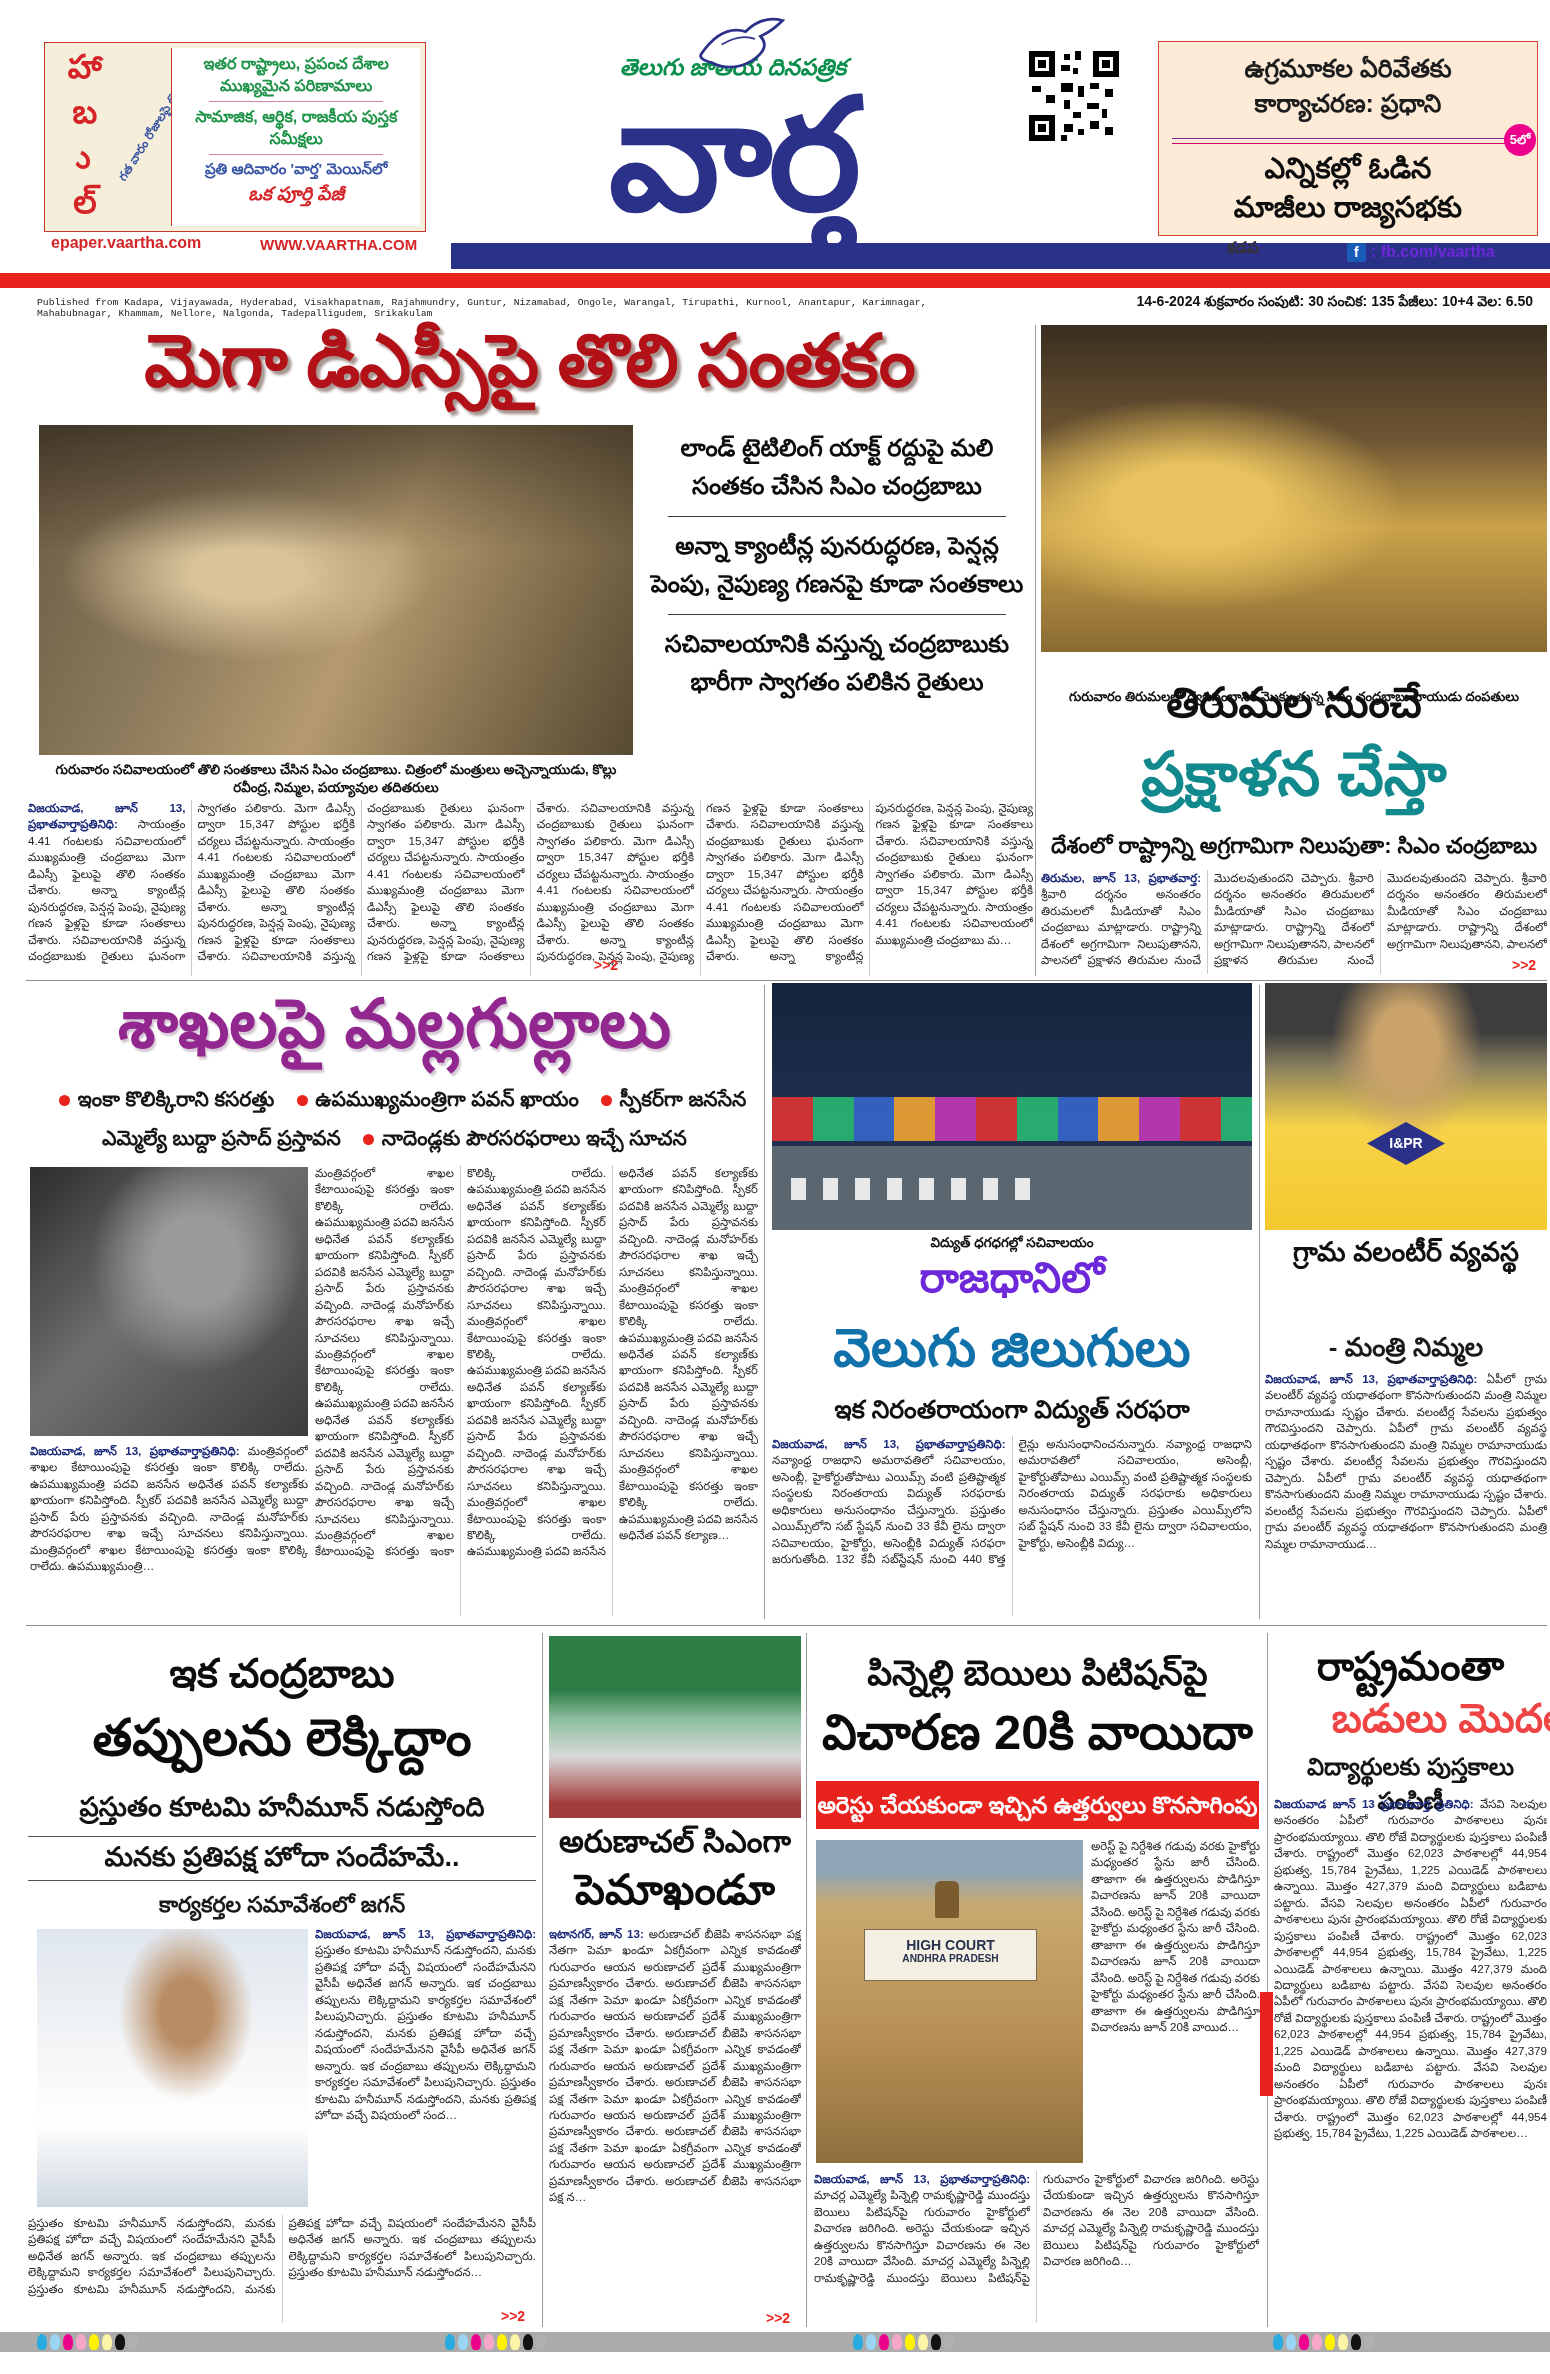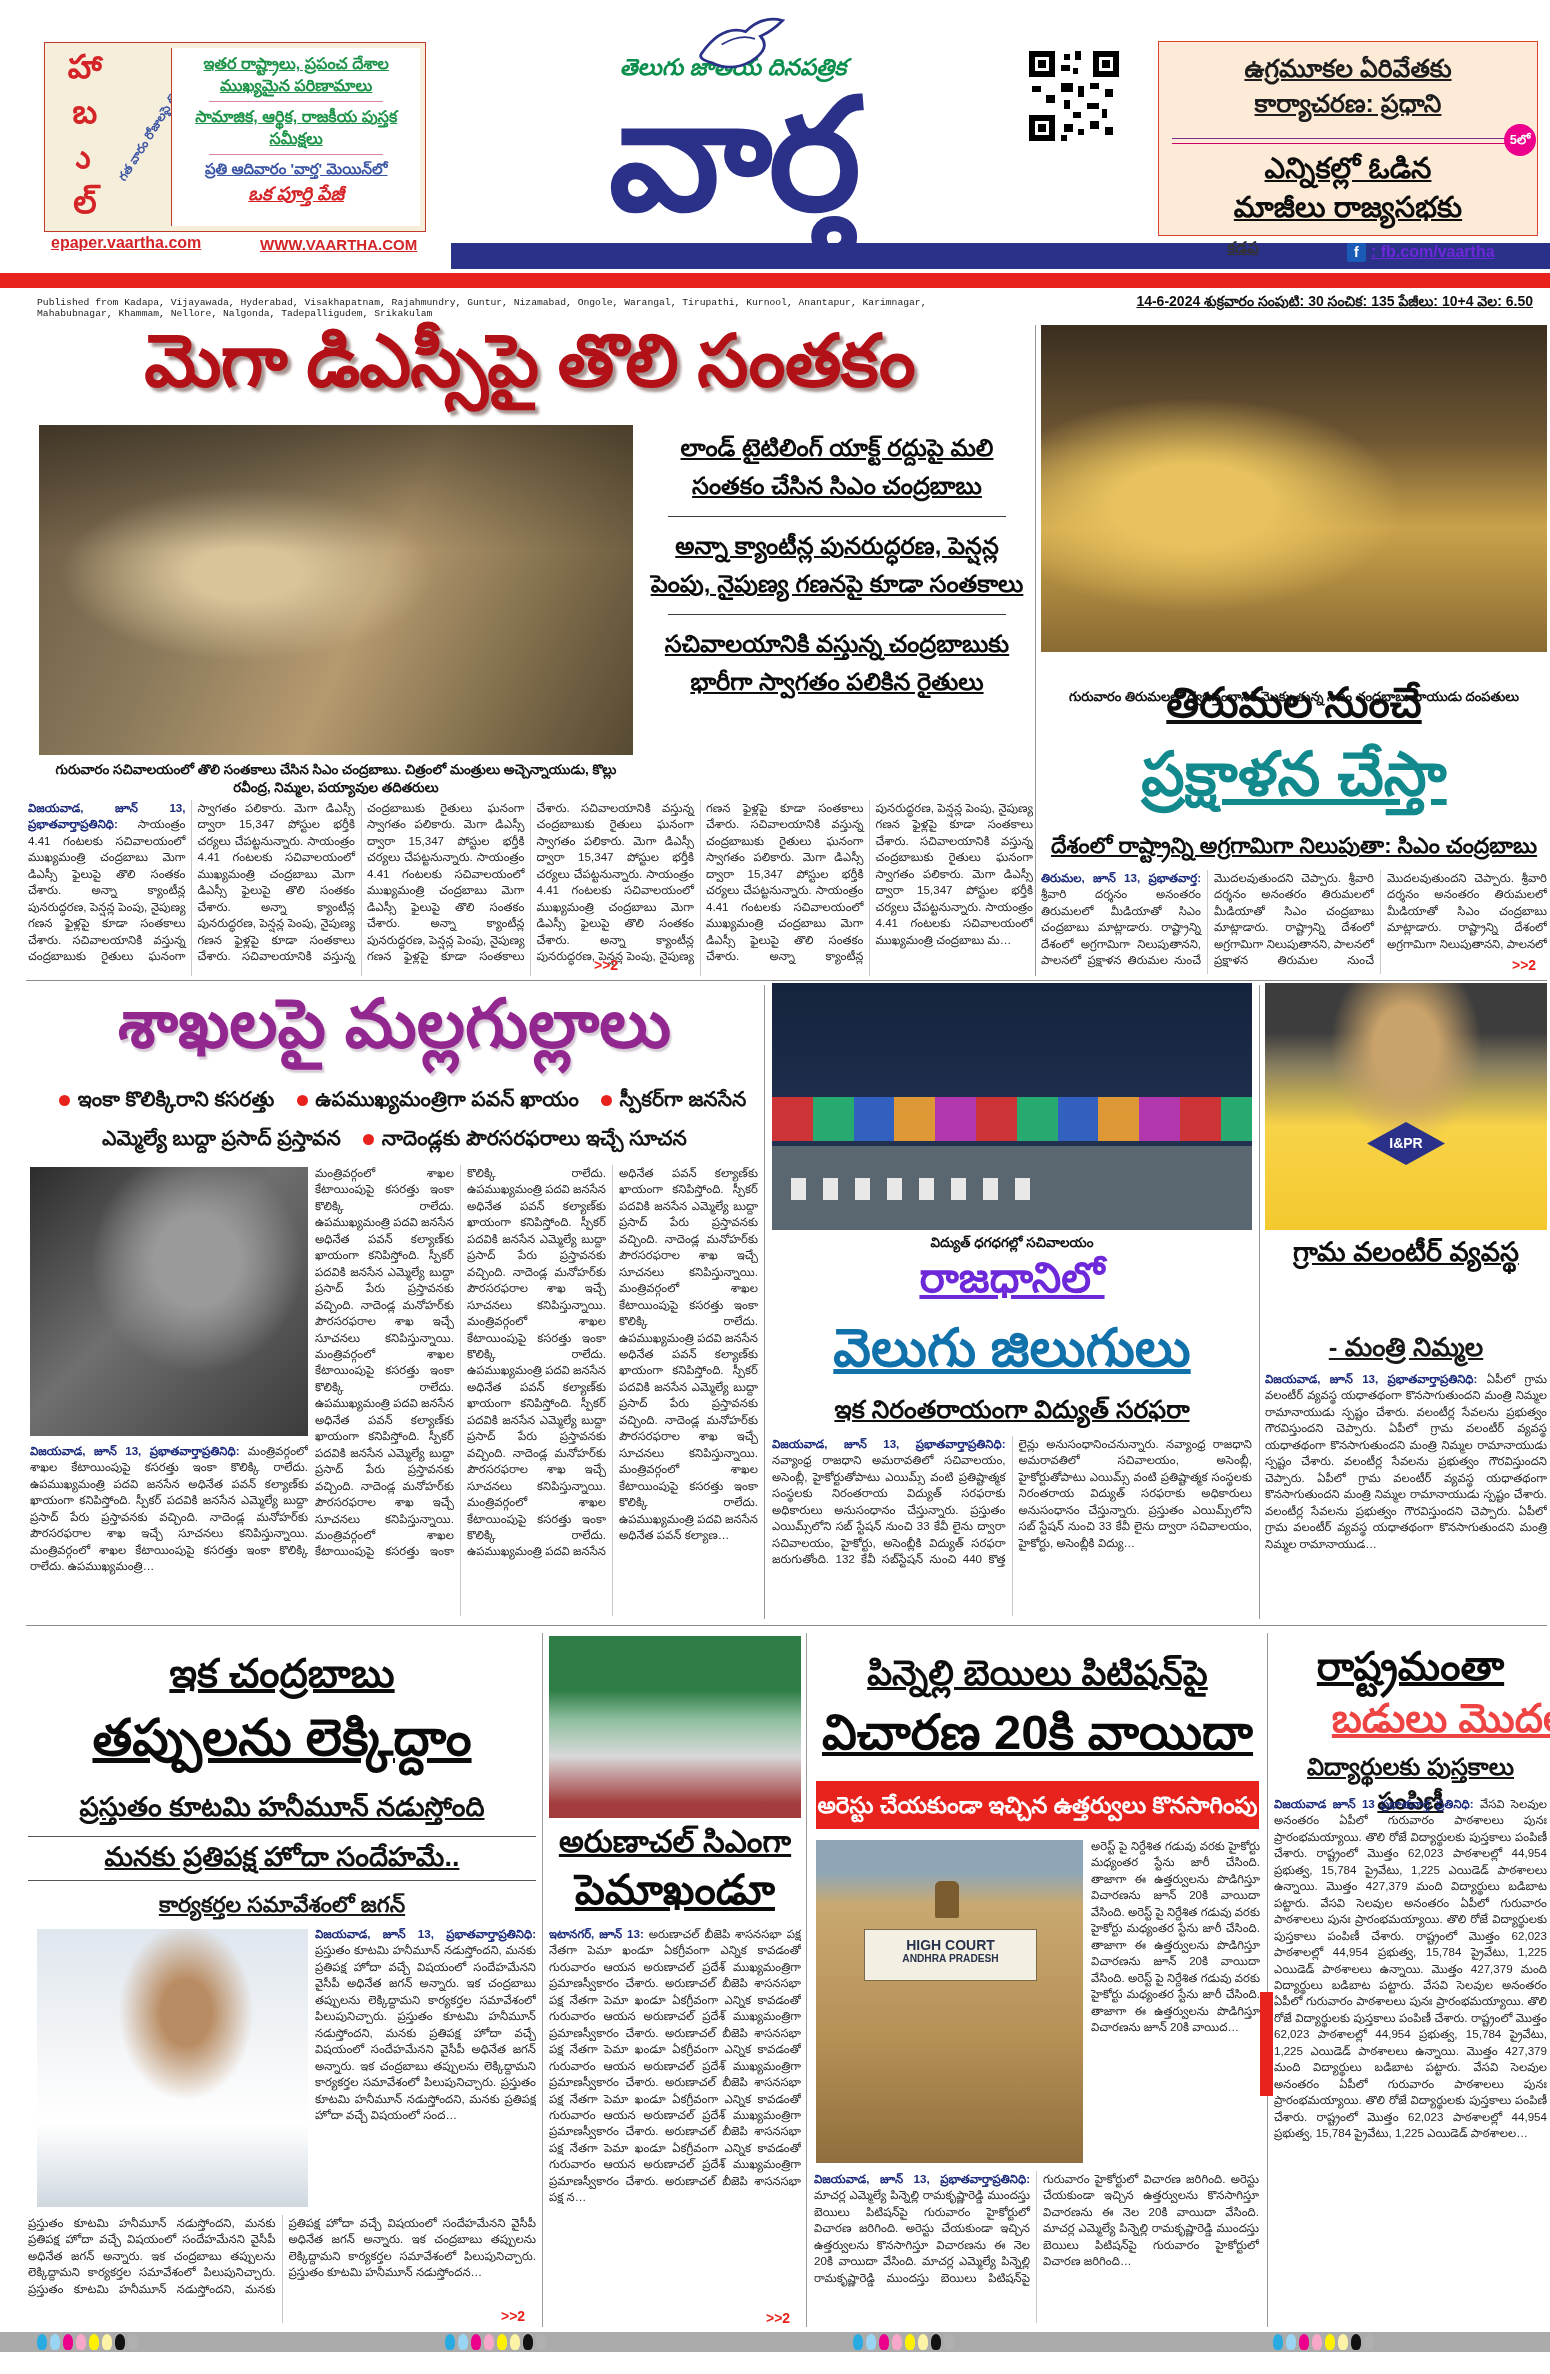--- a/index.html
+++ b/index.html
@@ -1,20 +1,20 @@
 <!DOCTYPE html>
 <html style="font-size:15px"><head>
 <meta charset="utf-8">
 <style>
   html,body{margin:0;padding:0;background:#e9e9e9;}
   .page{position:relative;width:1551px;height:2375px;background:#ffffff;margin:0 auto;
         font-family:"Liberation Sans",sans-serif;color:#111;overflow:hidden;}
   .abs{position:absolute;}
   .c{text-align:center;}
-  .b{font-weight:bold;text-decoration:underline;}
+  .b{font-weight:bold;}
   .body{font-size:11.6px;line-height:1.42;text-align:justify;color:#232323;overflow:hidden;}
   .byline{color:#1b2a7a;font-weight:bold;}
   .cap{font-size:13.4px;font-weight:bold;color:#101010;text-align:center;line-height:1.35;overflow:hidden;}
   .jump{color:#e8231d;font-weight:bold;font-size:14px;}
   .cols2{column-count:2;column-gap:13px;column-rule:0.9px solid #c9c9c9;}
   .cols3{column-count:3;column-gap:13px;column-rule:0.9px solid #c9c9c9;}
   .cols6{column-count:6;column-gap:12px;column-rule:0.9px solid #c9c9c9;}
   .vline{width:0.9px;background:#9a9a9a;}
   .hline{height:0.9px;background:#8d8d8d;}
   .photo{overflow:hidden;}

